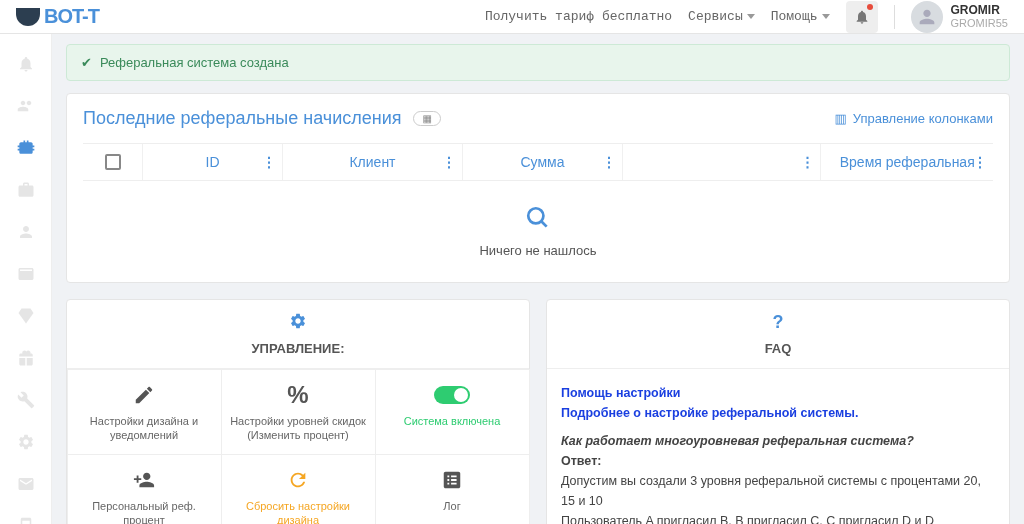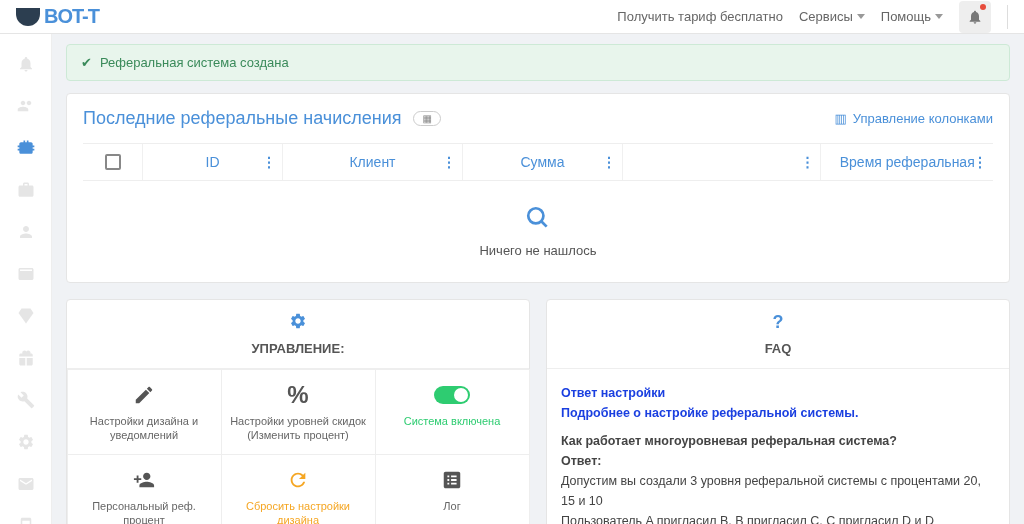--- a/index.html
+++ b/index.html
@@ -3,21 +3,21 @@
 <meta charset="utf-8">
 <style>
 * { margin: 0; padding: 0; box-sizing: border-box; }
 body { font-family: -apple-system, BlinkMacSystemFont, "Segoe UI", Arial, sans-serif; background: #f0f2f5; font-size: 13px; color: #333; }
 
 .topbar { height: 34px; background: #fff; display: flex; align-items: center; padding: 0 16px; border-bottom: 1px solid #e5e5e5; justify-content: flex-end; }
 .logo { display: flex; align-items: center; gap: 4px; }
 .logo-icon { width: 24px; height: 18px; background: #2c3e50; border-radius: 0 0 12px 12px; position: relative; }
 .logo-text { font-size: 20px; font-weight: 700; color: #4a90d9; letter-spacing: -1px; }
 .topbar-right { margin-left: auto; display: flex; align-items: center; gap: 16px; }
-.top-link { color: #666; font-size: 13px; cursor: pointer; display: flex; align-items: center; gap: 4px; }
+.top-link { color: #666; font-size: 13px; cursor: pointer; display: flex; align-items: center; gap: 4px; font-family: Liberation Mono, monospace; }
 .chevron-down { width: 0; height: 0; border-left: 4px solid transparent; border-right: 4px solid transparent; border-top: 5px solid #999; }
 .bell-wrap { position: relative; width: 32px; height: 32px; background: #eee; border-radius: 4px; display: flex; align-items: center; justify-content: center; cursor: pointer; }
 .bell-dot { position: absolute; top: 3px; right: 5px; width: 6px; height: 6px; background: #e74c3c; border-radius: 50%; }
 .divider-v { width: 1px; height: 24px; background: #ddd; }
 .avatar { width: 32px; height: 32px; border-radius: 50%; background: #d8dce0; display: flex; align-items: center; justify-content: center; }
 .user-block { display: flex; align-items: center; gap: 8px; cursor: pointer; }
 .user-text { display: flex; flex-direction: column; line-height: 1.2; }
 .user-name { font-weight: 700; color: #333; font-size: 12px; }
 .user-sub { color: #aaa; font-size: 11px; }
 
@@ -69,21 +69,21 @@
 .tile-label { font-size: 11px; color: #666; line-height: 1.3; }
 .tile-label.green { color: #2ecc71; }
 .tile-label.orange { color: #f5a623; }
 .tile.span3 { grid-column: span 3; }
 
 .toggle { width: 36px; height: 18px; background: #2ecc71; border-radius: 10px; position: relative; display: inline-block; }
 .toggle::after { content: ""; position: absolute; right: 2px; top: 2px; width: 14px; height: 14px; background: #fff; border-radius: 50%; }
 
 .faq-body { padding: 14px; font-size: 12.5px; line-height: 1.6; color: #444; }
 .faq-body a { color: #1a3fe0; text-decoration: none; font-weight: 600; }
-.faq-body .q { font-weight: 700; margin-top: 8px; }
+.faq-body .q { font-weight: 700; margin-top: 8px; font-style: italic; }
 .faq-body .ans { font-weight: 700; }
 </style>
 </head>
 <body>
 
 <div class="topbar">
   <div class="logo">
     <div class="logo-icon"></div>
     <span class="logo-text">BOT-T</span>
   </div>
@@ -97,20 +97,31 @@
       <span>Помощь</span>
       <span class="chevron-down"></span>
     </span>
     <div class="bell-wrap">
       <svg width="16" height="16" viewBox="0 0 24 24" fill="#777">
           <path d="M12 22c1.1 0 2-.9 2-2h-4c0 1.1.9 2 2 2zm6-6v-5c0-3.07-1.63-5.64-4.5-6.32V4c0-.83-.67-1.5-1.5-1.5S10.5 3.17 10.5 4v.68C7.64 5.36 6 7.92 6 11v5l-2 2v1h16v-1l-2-2z"></path>
         </svg>
       <span class="bell-dot"></span>
     </div>
     <div class="divider-v"></div>
+    <div class="user-block">
+      <div class="avatar">
+        <svg width="22" height="22" viewBox="0 0 24 24" fill="#aab">
+            <path d="M12 12c2.21 0 4-1.79 4-4s-1.79-4-4-4-4 1.79-4 4 1.79 4 4 4zm0 2c-2.67 0-8 1.34-8 4v2h16v-2c0-2.66-5.33-4-8-4z"></path>
+          </svg>
+      </div>
+      <div class="user-text">
+        <span class="user-name">GROMIR</span>
+        <span class="user-sub">GROMIR55</span>
+      </div>
+    </div>
   </div>
 </div>
 
 <div class="layout">
   <div class="sidebar">
     <div class="side-ico">
         <svg width="18" height="18" viewBox="0 0 24 24">
           <path d="M12 22c1.1 0 2-.9 2-2h-4c0 1.1.9 2 2 2zm6-6v-5c0-3.07-1.63-5.64-4.5-6.32V4c0-.83-.67-1.5-1.5-1.5S10.5 3.17 10.5 4v.68C7.64 5.36 6 7.92 6 11v5l-2 2v1h16v-1l-2-2z"></path>
         </svg>
       </div>
@@ -288,21 +299,21 @@
         </div>
       </div>
 
       <div class="col-right">
         <div class="panel" style="padding:0">
           <div class="section-head">
             <span class="q-ico">?</span>
             <span>FAQ</span>
           </div>
           <div class="faq-body">
-            <div><a href="#">Ответ настройки</a></div>
+            <div><a href="#">Помощь настройки</a></div>
             <div><a href="#">Подробнее о настройке реферальной системы.</a></div>
             <div class="q">Как работает многоуровневая реферальная система?</div>
             <div class="ans">Ответ:</div>
             <div>Допустим вы создали 3 уровня реферальной системы с процентами 20, 15 и 10</div>
             <div>Пользователь A пригласил B, B пригласил C, C пригласил D и D пригласил E</div>
 
           </div>
         </div>
       </div>
     </div>

